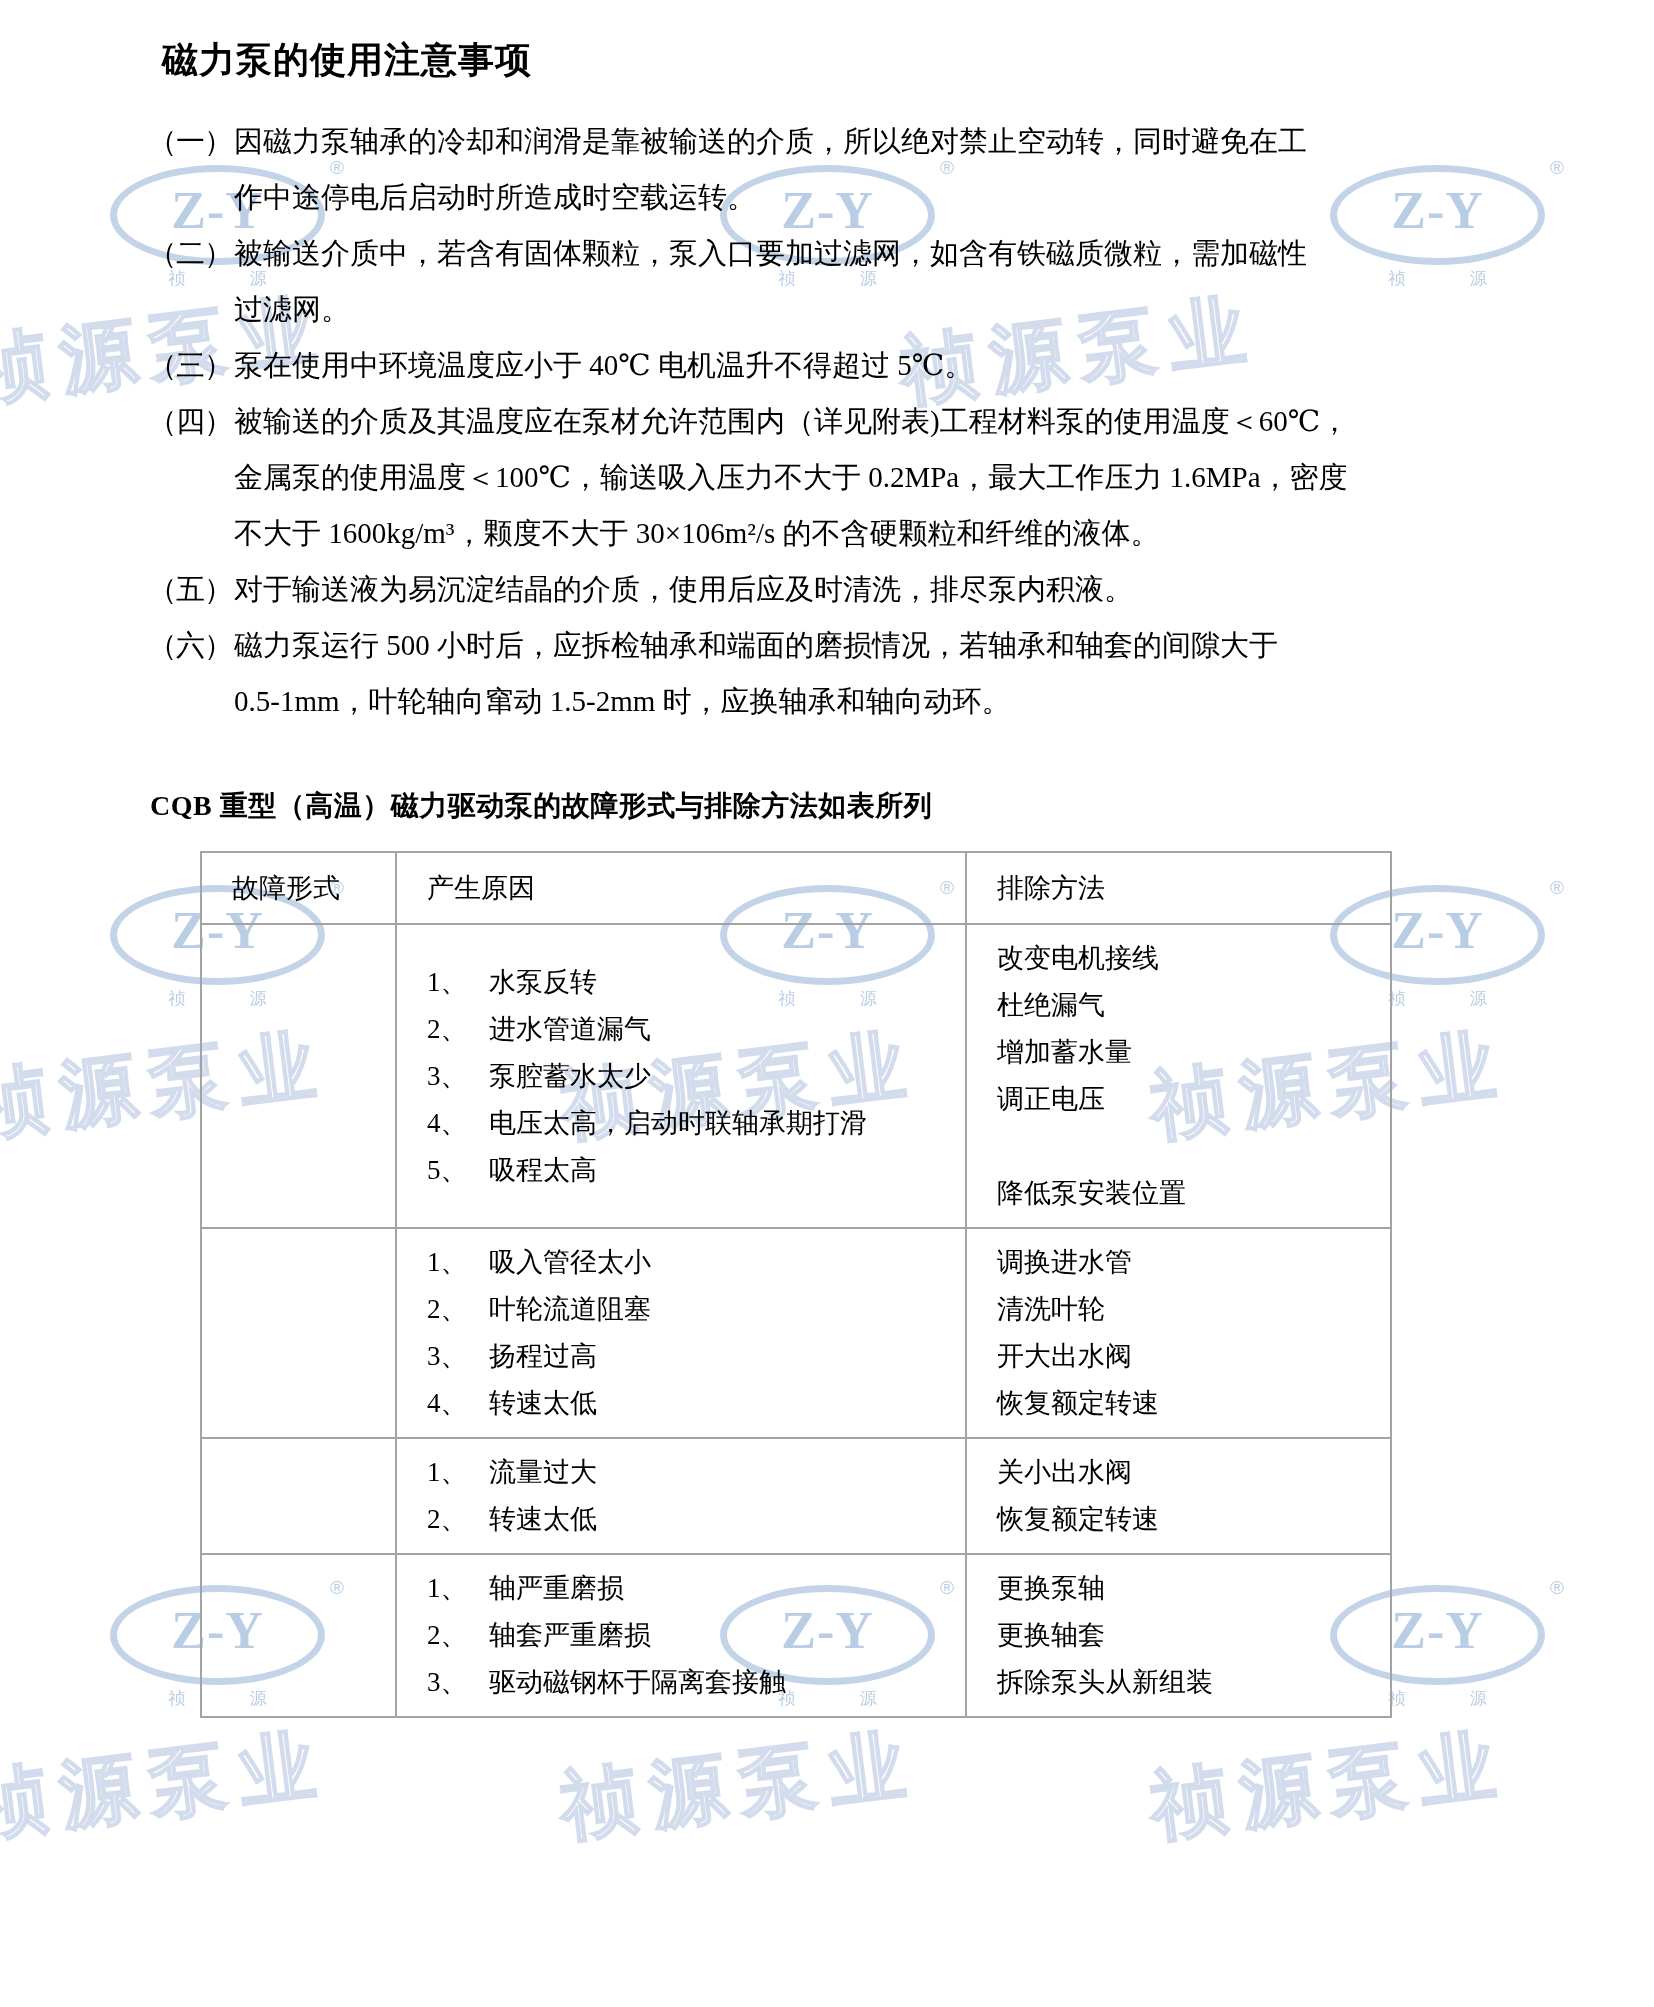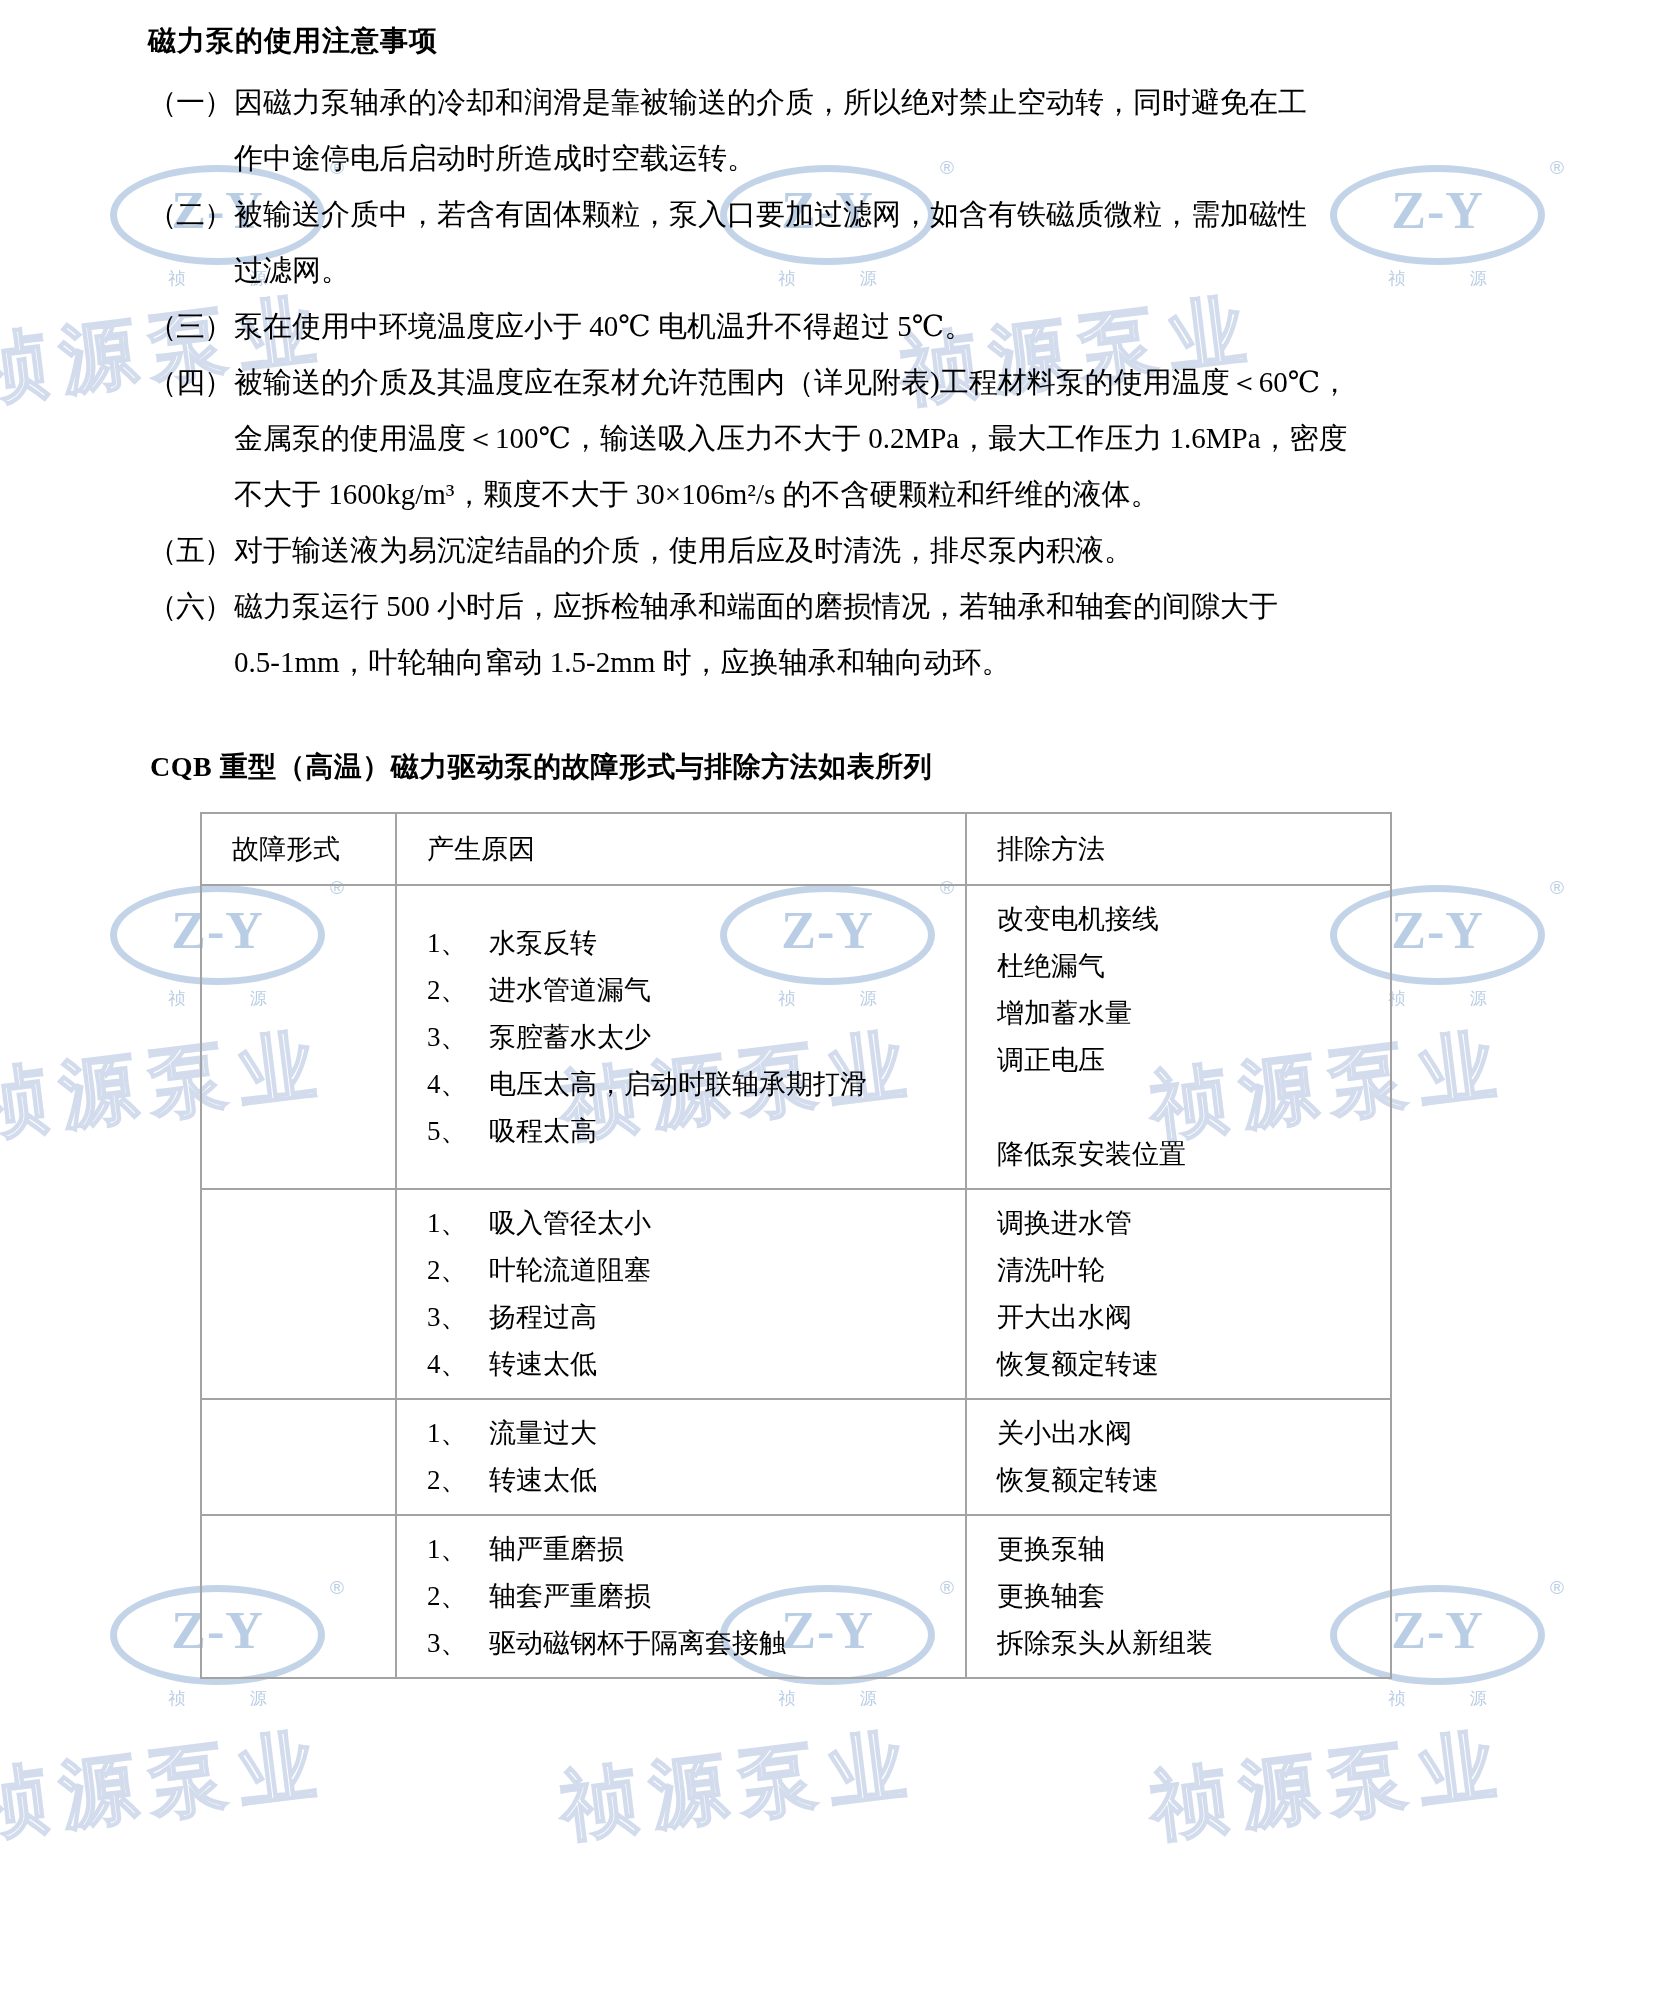--- a/index.html
+++ b/index.html
@@ -76,23 +76,23 @@
     opacity: .85;
   }
 
   
   #content {
     position: relative;
     z-index: 10;
     padding: 0;
   }
   .page-title {
-    margin: 0;
+    margin: 14px;
     padding: 22px 0 14px 148px;
-    font-size: 28px;
+    font-size: 36px;
     font-weight: bold;
     font-family: "Liberation Serif", "DejaVu Serif", serif;
     letter-spacing: 1px;
   }
 
   .note-list { margin: 0; padding: 0; }
   .note-item {
     display: flex;
     align-items: flex-start;
     padding: 0 40px 0 148px;

